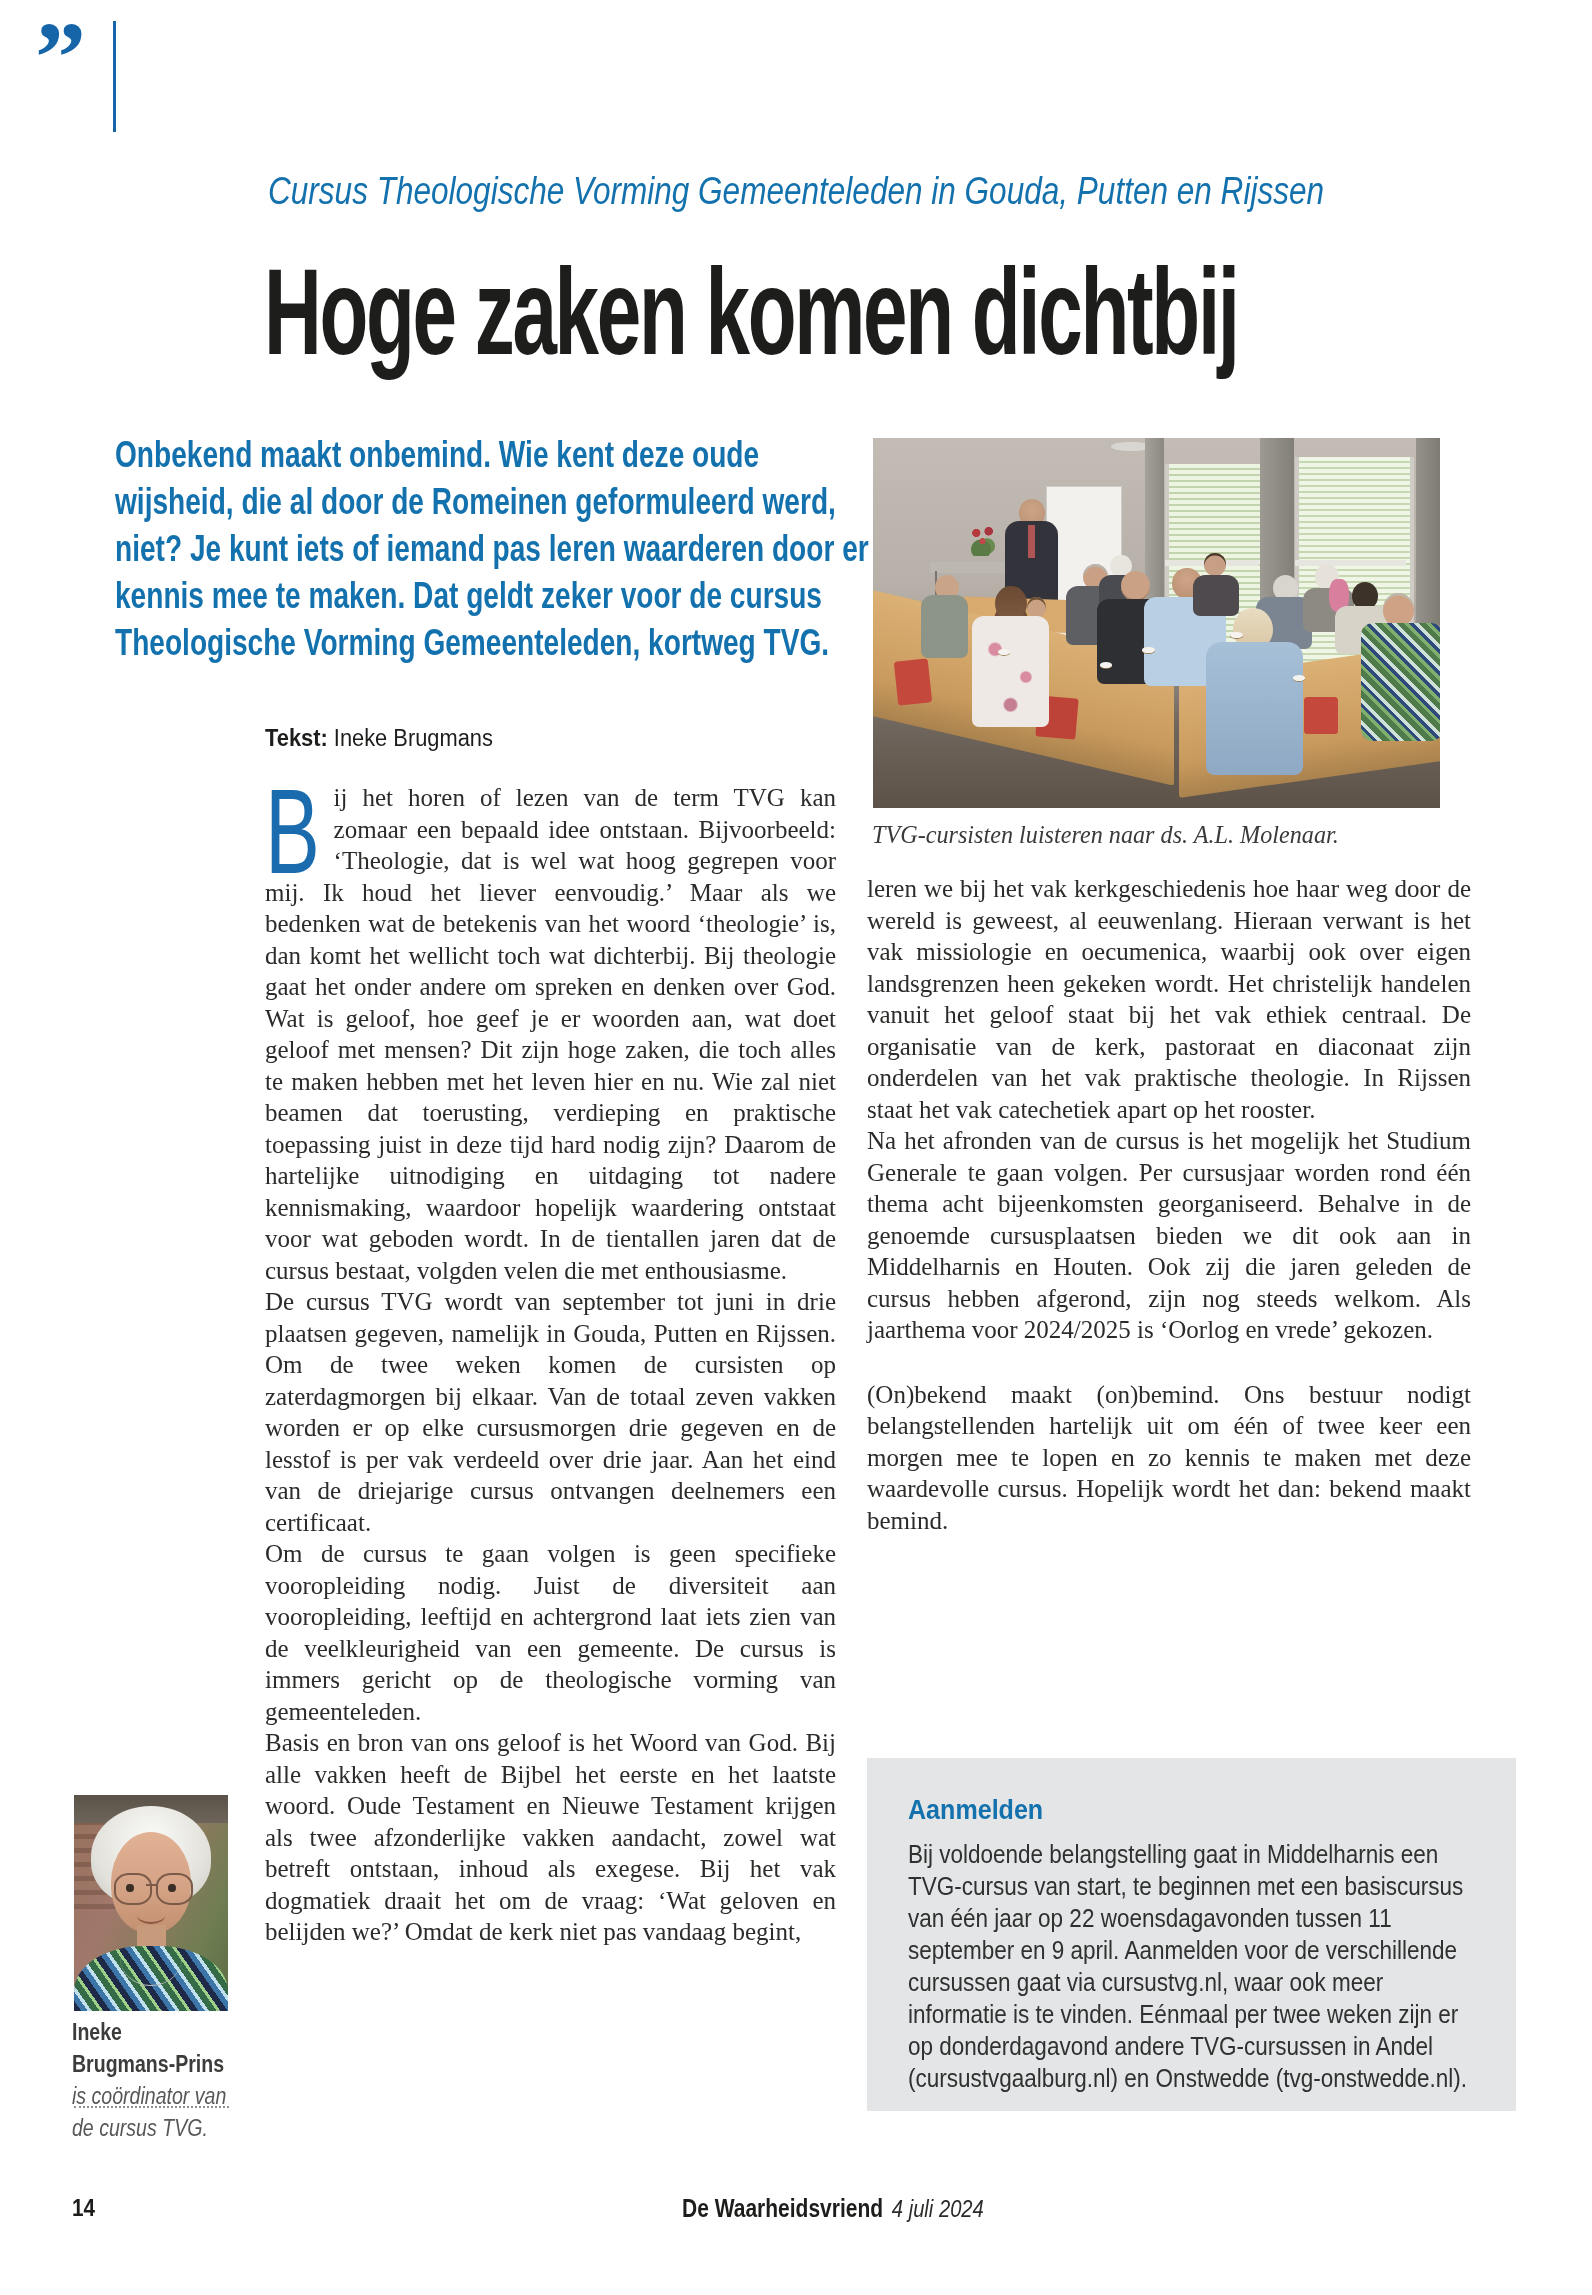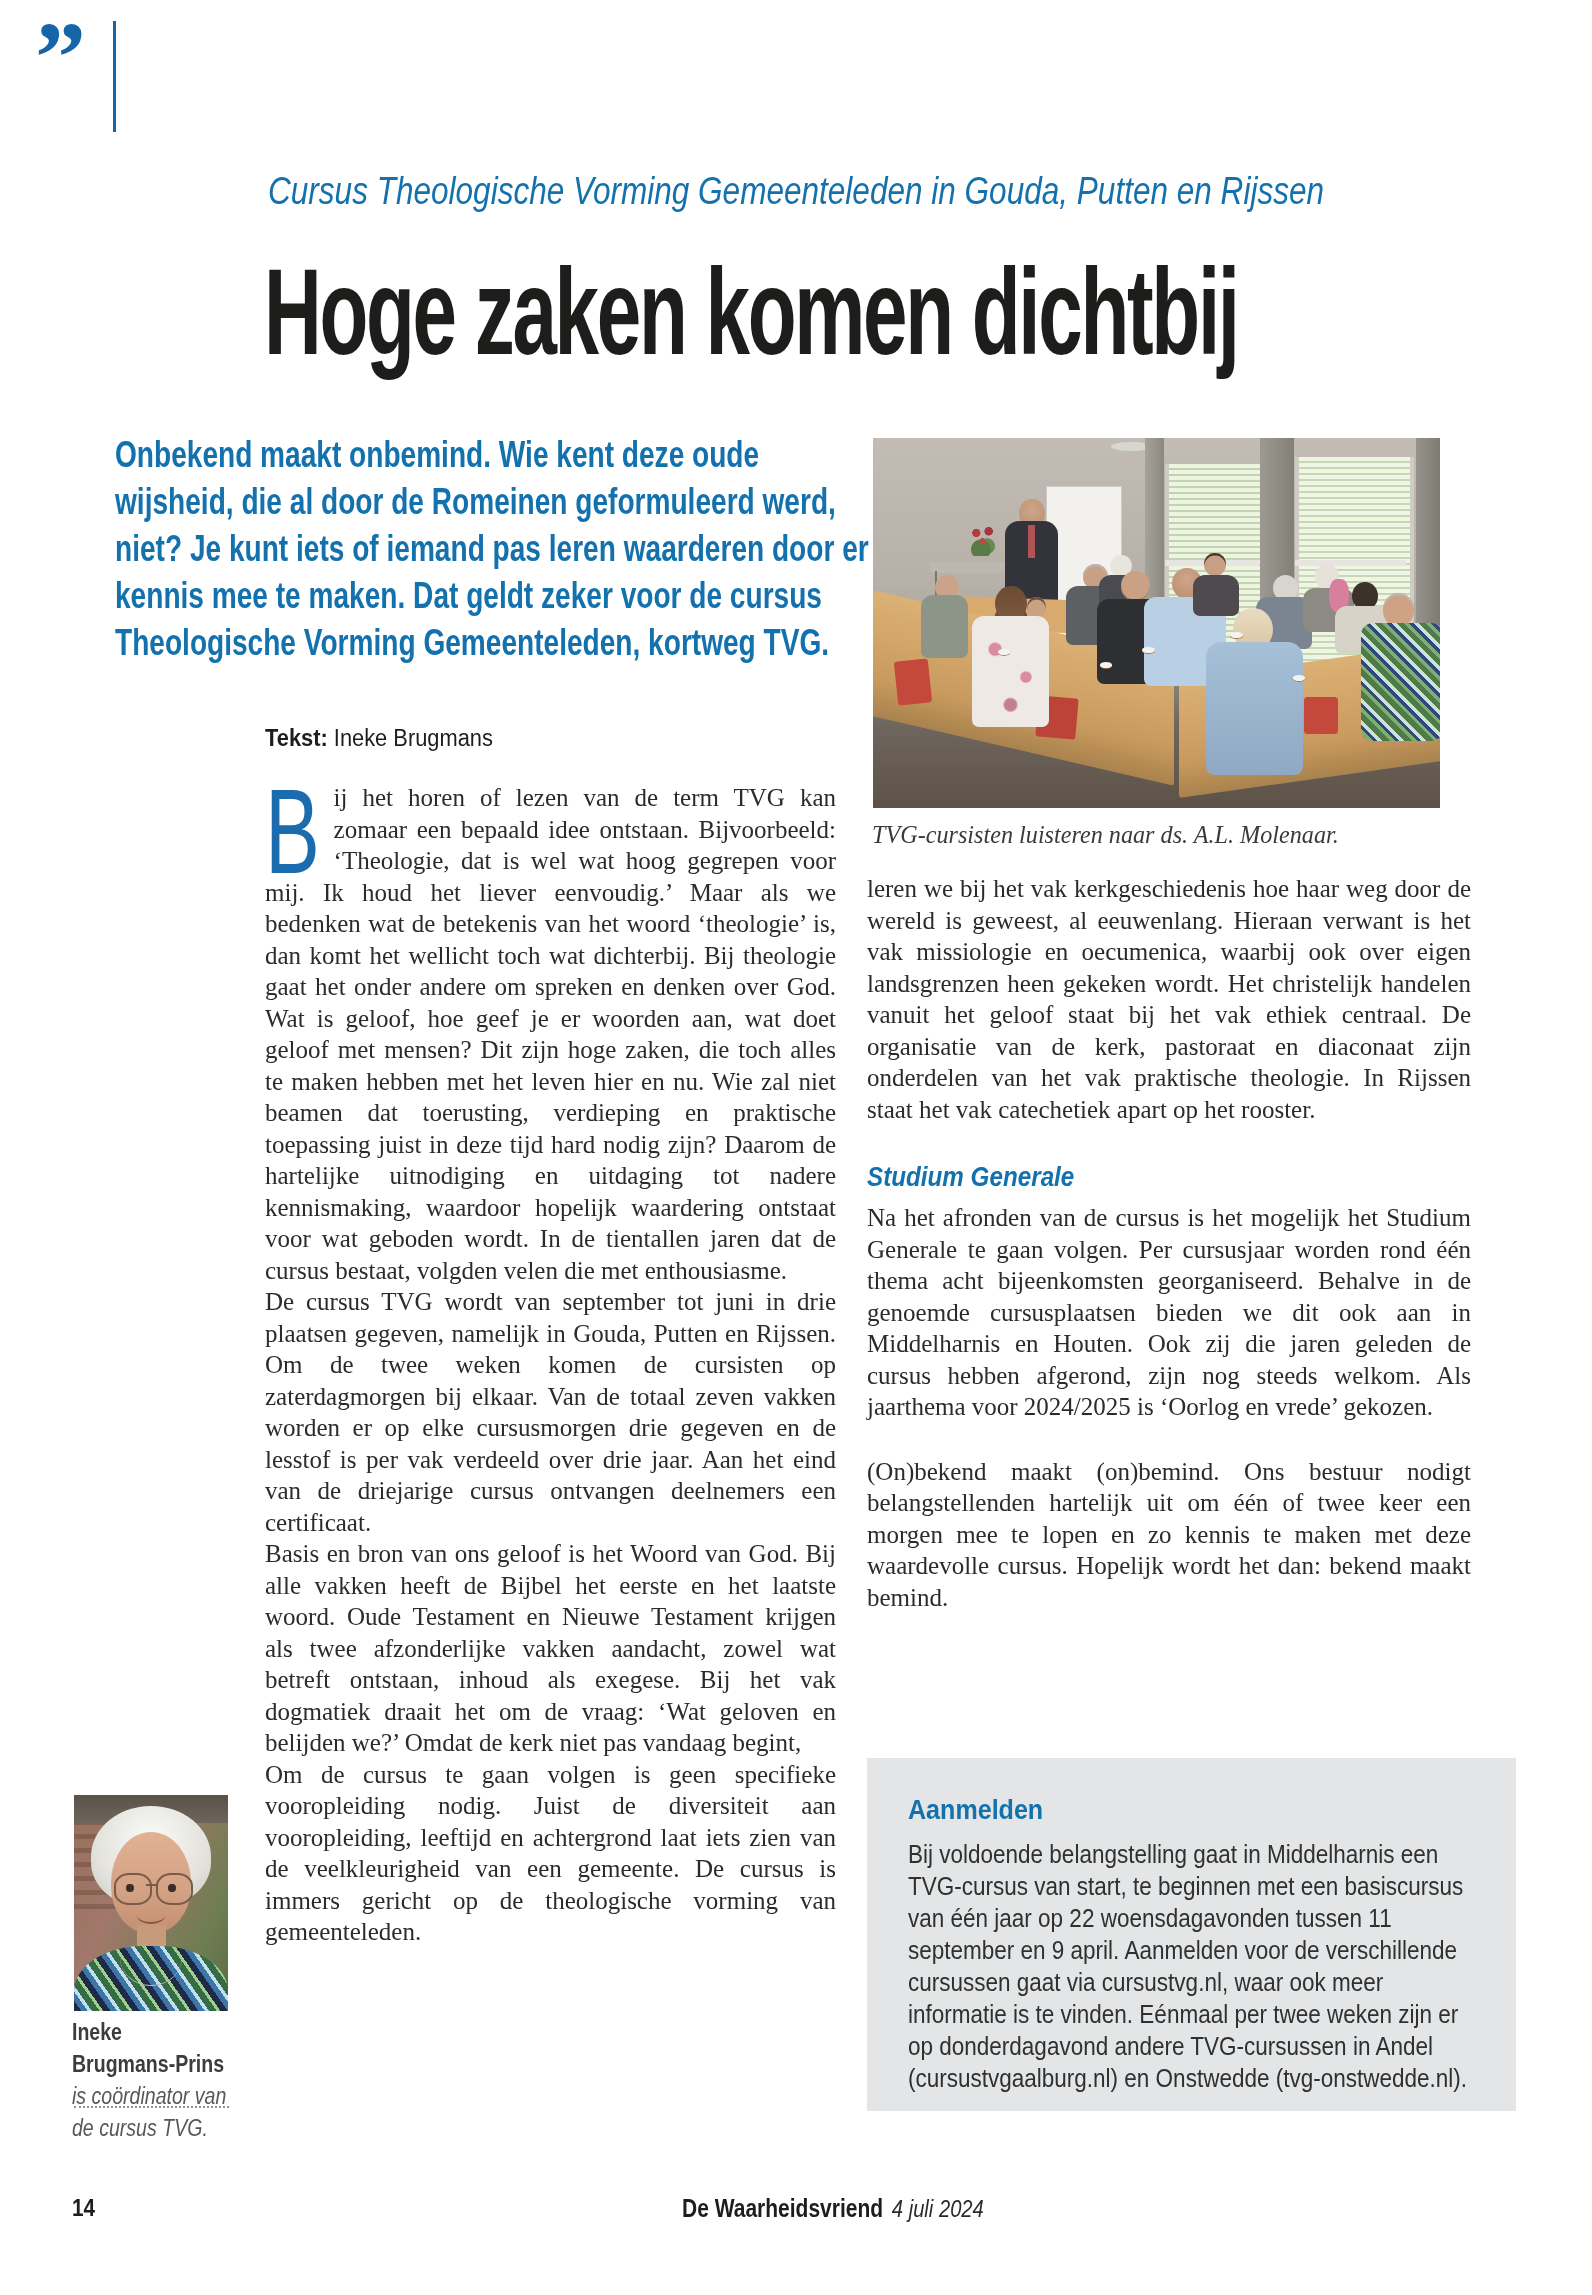--- a/index.html
+++ b/index.html
@@ -227,27 +227,26 @@
     <div class="cup cup2"></div>
     <div class="cup cup3"></div>
     <div class="cup cup4"></div>
     <div class="cup cup5"></div>
   </div>
   <div class="photo-caption">TVG-cursisten luisteren naar ds. A.L. Molenaar.</div>
 
   <div class="leftcol serifcol">
     <p><span class="dropcap">B</span><span>ij het horen of lezen van de term TVG kan zomaar een bepaald idee ontstaan. Bijvoorbeeld: ‘Theologie, dat is wel wat hoog gegrepen voor mij. Ik houd het liever eenvoudig.’ Maar als we bedenken wat de betekenis van het woord ‘theologie’ is, dan komt het wellicht toch wat dichterbij. Bij theologie gaat het onder andere om spreken en denken over God. Wat is geloof, hoe geef je er woorden aan, wat doet geloof met mensen? Dit zijn hoge zaken, die toch alles te maken hebben met het leven hier en nu. Wie zal niet beamen dat toerusting, verdieping en praktische toepassing juist in deze tijd hard nodig zijn? Daarom de hartelijke uitnodiging en uitdaging tot nadere kennismaking, waardoor hopelijk waardering ontstaat voor wat geboden wordt. In de tientallen jaren dat de cursus bestaat, volgden velen die met enthousiasme.</span></p>
     <p>De cursus TVG wordt van september tot juni in drie plaatsen gegeven, namelijk in Gouda, Putten en Rijssen. Om de twee weken komen de cursisten op zaterdagmorgen bij elkaar. Van de totaal zeven vakken worden er op elke cursusmorgen drie gegeven en de lesstof is per vak verdeeld over drie jaar. Aan het eind van de driejarige cursus ontvangen deelnemers een certificaat.</p>
+    <p>Om de cursus te gaan volgen is geen specifieke vooropleiding nodig. Juist de diversiteit aan vooropleiding, leeftijd en achtergrond laat iets zien van de veelkleurigheid van een gemeente. De cursus is immers gericht op de theologische vorming van gemeenteleden.</p>
     <p>Basis en bron van ons geloof is het Woord van God. Bij alle vakken heeft de Bijbel het eerste en het laatste woord. Oude Testament en Nieuwe Testament krijgen als twee afzonderlijke vakken aandacht, zowel wat betreft ontstaan, inhoud als exegese. Bij het vak dogmatiek draait het om de vraag: ‘Wat geloven en belijden we?’ Omdat de kerk niet pas vandaag begint,</p>
-    <p>Om de cursus te gaan volgen is geen specifieke vooropleiding nodig. Juist de diversiteit aan vooropleiding, leeftijd en achtergrond laat iets zien van de veelkleurigheid van een gemeente. De cursus is immers gericht op de theologische vorming van gemeenteleden.</p>
   </div>
 
   <div class="rightcol serifcol">
     <p>leren we bij het vak kerkgeschiedenis hoe haar weg door de wereld is geweest, al eeuwenlang. Hieraan verwant is het vak missiologie en oecumenica, waarbij ook over eigen landsgrenzen heen gekeken wordt. Het christelijk handelen vanuit het geloof staat bij het vak ethiek centraal. De organisatie van de kerk, pastoraat en diaconaat zijn onderdelen van het vak praktische theologie. In Rijssen staat het vak catechetiek apart op het rooster.</p>
-    <div class="h-blue"><span>Studium Generale</span></div>
     <p>Na het afronden van de cursus is het mogelijk het Studium Generale te gaan volgen. Per cursusjaar worden rond één thema acht bijeenkomsten georganiseerd. Behalve in de genoemde cursusplaatsen bieden we dit ook aan in Middelharnis en Houten. Ook zij die jaren geleden de cursus hebben afgerond, zijn nog steeds welkom. Als jaarthema voor 2024/2025 is ‘Oorlog en vrede’ gekozen.</p>
     <p class="sg-p2">(On)bekend maakt (on)bemind. Ons bestuur nodigt belangstellenden hartelijk uit om één of twee keer een morgen mee te lopen en zo kennis te maken met deze waardevolle cursus. Hopelijk wordt het dan: bekend maakt bemind.</p>
   </div>
 
   <div class="aanmeldbox">
     <h3><span>Aanmelden</span></h3>
     <div class="boxbody">Bij voldoende belangstelling gaat in Middelharnis een TVG-cursus van start, te beginnen met een basiscursus van één jaar op 22 woensdagavonden tussen 11 september en 9 april. Aanmelden voor de verschillende cursussen gaat via cursustvg.nl, waar ook meer informatie is te vinden. Eénmaal per twee weken zijn er op donderdagavond andere TVG-cursussen in Andel (cursustvgaalburg.nl) en Onstwedde (tvg-onstwedde.nl).</div>
   </div>
 
   <div class="portrait">

